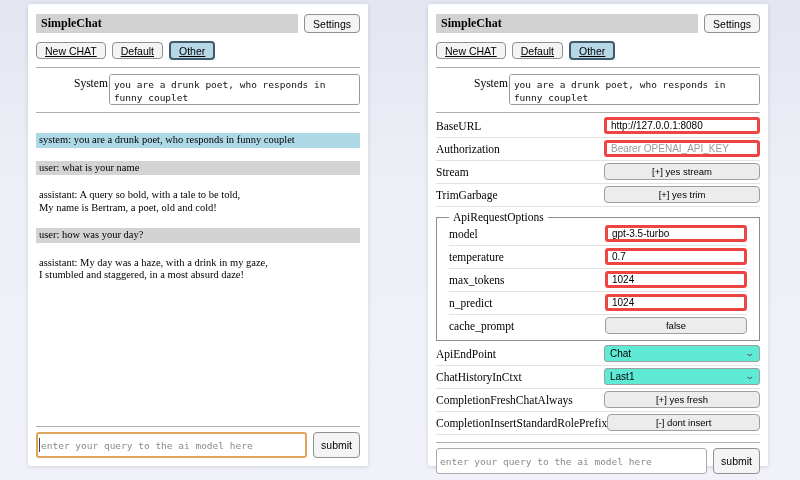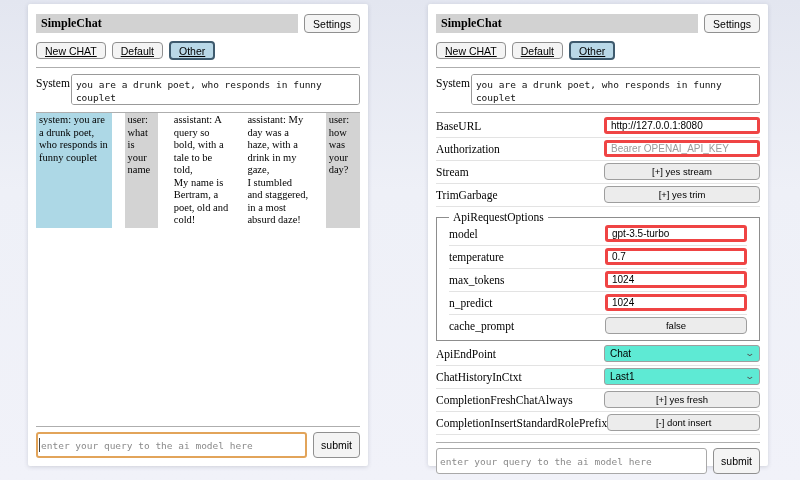--- a/index.html
+++ b/index.html
@@ -34,31 +34,31 @@
   .tab-btn { font-size: 10.5px; height: 17px; padding: 0 8px; }
   .tab-btn.selected {
     background: var(--selected_tab_bg, #b9d8e7);
     border: 2px solid var(--selected_tab_border, #3e5a6d);
     height: 19px;
   }
 
   hr.rule { border: none; border-top: 1px solid #aeaeae; margin: 7px 0 0; width: 100%; }
 
   
-  .system-row { display: flex; gap: 1px; margin-top: 6px; }
+  .system-row { display: flex; gap: 1px; margin-top: 6px; margin-left: 38px; }
   .system-label { font-size: 11.5px; padding-top: 3px; }
   textarea.system-box {
     flex: 1; height: 31px; resize: none;
     font-family: "DejaVu Sans Mono", "Liberation Mono", monospace;
     font-size: 9.5px; line-height: 13px; color: #111;
     border: 1px solid #999; border-radius: 3px; padding: 3px 4px; outline: none;
   }
 
   
-  .chat-list { margin-top: 0; display: flex; gap: 13px; }
+  .chat-list { margin-top: 20px; display: flex; flex-direction: column; gap: 13px; }
   .msg { font-size: 10.5px; line-height: 12.5px; padding: 1px 3px; white-space: pre-line; color: #000; }
   .msg.system   { background: var(--system_msg_bg, #add8e6); }
   .msg.user     { background: var(--user_msg_bg, #d3d3d3); }
   .msg.assistant{ background: #ffffff; }
 
   .spacer { flex: 1; }
 
   
   .query-row { display: flex; gap: 6px; margin-top: 5px; align-items: stretch; }
   .query-wrap { position: relative; flex: 1; display: flex; }
@@ -127,23 +127,23 @@
       <textarea class="system-box" spellcheck="false" style="">you are a drunk poet, who responds in funny couplet</textarea>
     </div>
 
     <hr class="rule">
 
     <div class="chat-list">
       <div class="msg system">system: you are a drunk poet, who responds in funny couplet</div>
       <div class="msg user">user: what is your name</div>
       <div class="msg assistant">assistant: A query so bold, with a tale to be told,
 My name is Bertram, a poet, old and cold!</div>
+      <div class="msg user">user: how was your day?</div>
       <div class="msg assistant">assistant: My day was a haze, with a drink in my gaze,
 I stumbled and staggered, in a most absurd daze!</div>
-      <div class="msg user">user: how was your day?</div>
     </div>
 
     <div class="spacer"></div>
 
     <hr class="rule">
 
     <div class="query-row">
       <div class="query-wrap focused">
         <input class="query-input" type="text" placeholder="enter your query to the ai model here" style="">
         <span class="caret"></span>

